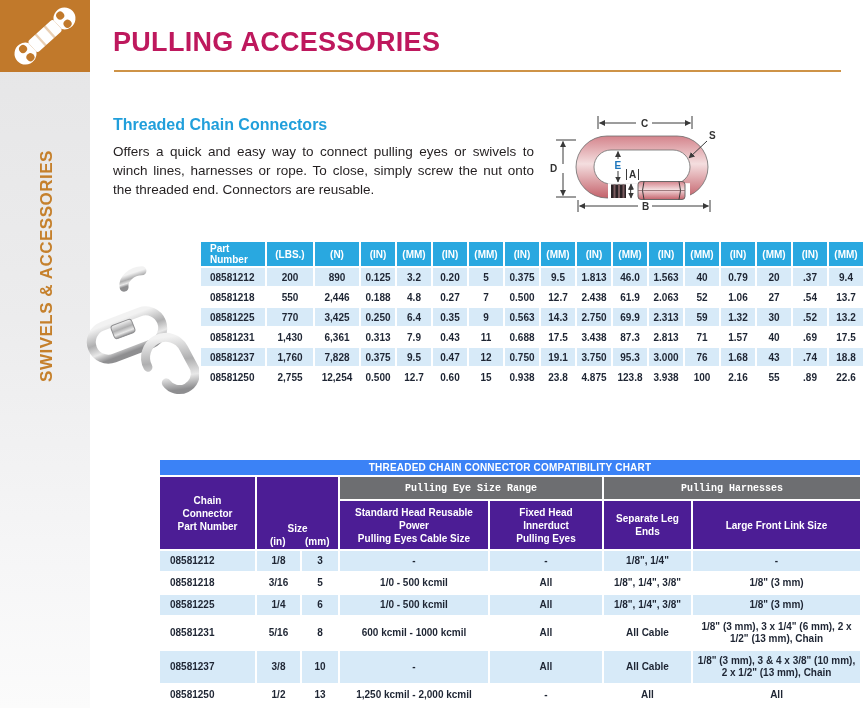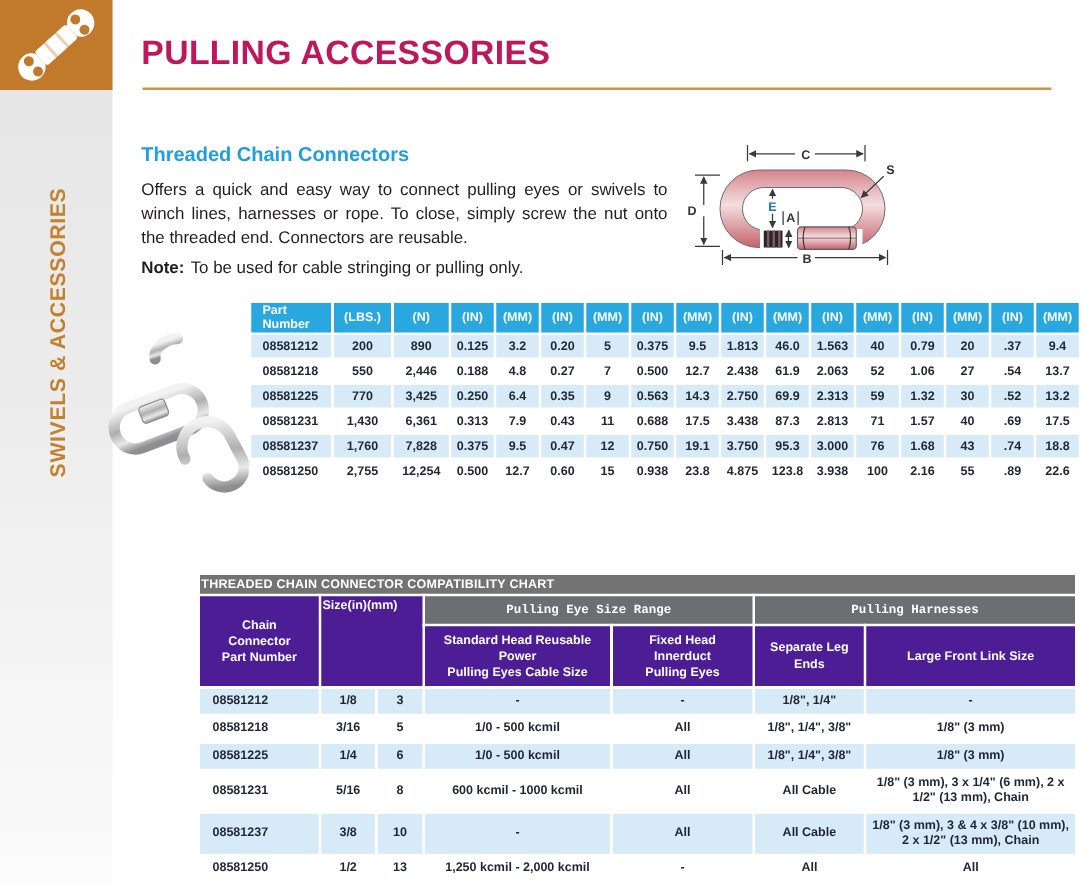--- a/index.html
+++ b/index.html
@@ -43,26 +43,26 @@
               white-space:pre-line;line-height:1.25;}
   .t1 .grp th.empty{background:transparent;}
   .t1 .sub th{background:#29A8E0;height:22px;vertical-align:middle;text-align:center;}
   .t1 .sub th:first-child{text-align:left;padding-left:9px;}
   .t1 tbody td{height:16px;}
   .t1 tbody td:first-child{text-align:left;padding-left:9px;}
   .t1 tbody tr:nth-child(odd) td{background:#D7EAF8;}
 
   
   .t2{position:absolute;left:158px;top:458px;width:702px;font-size:10px;}
-  .t2 .ttl th{background:#737373;height:13px;text-align:left;letter-spacing:.2px;margin-top:36px;}
+  .t2 .ttl th{background:#3b82f6;height:13px;text-align:center;letter-spacing:.2px;margin-top:36px;}
   .t2 .grp th{height:20px;vertical-align:middle;text-align:center;}
   .t2 .grp th.gray{background:#6D6E71;font-family:Liberation Mono, monospace;}
   .t2 th.blue{background:#4c1d95;vertical-align:middle;text-align:center;
               white-space:pre-line;line-height:1.3;}
-  .t2 .sizehead{display:flex;flex-direction:row;height:100%;}
+  .t2 .sizehead{display:flex;flex-direction:column;justify-content:flex-end;height:100%;}
   .t2 .sizehead .units{display:flex;}
   .t2 .sizehead .units span{flex:1;}
   .t2 tbody td{padding:4px 3px;line-height:1.2;}
   .t2 tbody td:first-child{text-align:left;padding-left:10px;}
   .t2 tbody tr:nth-child(odd) td{background:#D7EAF8;}
 
   .dim{stroke:#3a3a3a;stroke-width:1;fill:none;}
   .dimtxt{font-size:10px;font-weight:bold;fill:#333;}
 </style>
 </head>
@@ -89,23 +89,20 @@
       </svg>
     </span>
   </div>
   <div class="rail-label">SWIVELS &amp; ACCESSORIES</div>
 
   <div class="page-title">PULLING ACCESSORIES</div>
   <div class="title-rule"></div>
 
   <div class="sec-heading">Threaded Chain Connectors</div>
   <div class="sec-desc">Offers a quick and easy way to connect pulling eyes or swivels to winch lines, harnesses or rope.  To close, simply screw the nut onto the threaded end.  Connectors are reusable.</div>
-  <div class="sec-note">
-    <b>Note:</b><span>To be used for cable stringing or pulling only.</span>
-  </div>
 
   <div class="diagram">
     <svg width="210" height="140" viewBox="540 100 210 140">
       <defs>
         <linearGradient id="pinkv" x1="0" y1="0" x2="0" y2="1">
           <stop offset="0%" stop-color="#D4848C"></stop>
             <stop offset="45%" stop-color="#F4DEDF"></stop>
           <stop offset="100%" stop-color="#C4626B"></stop>
         </linearGradient>
         <marker id="arr" markerWidth="7" markerHeight="7" refX="5.5" refY="3" orient="auto">

